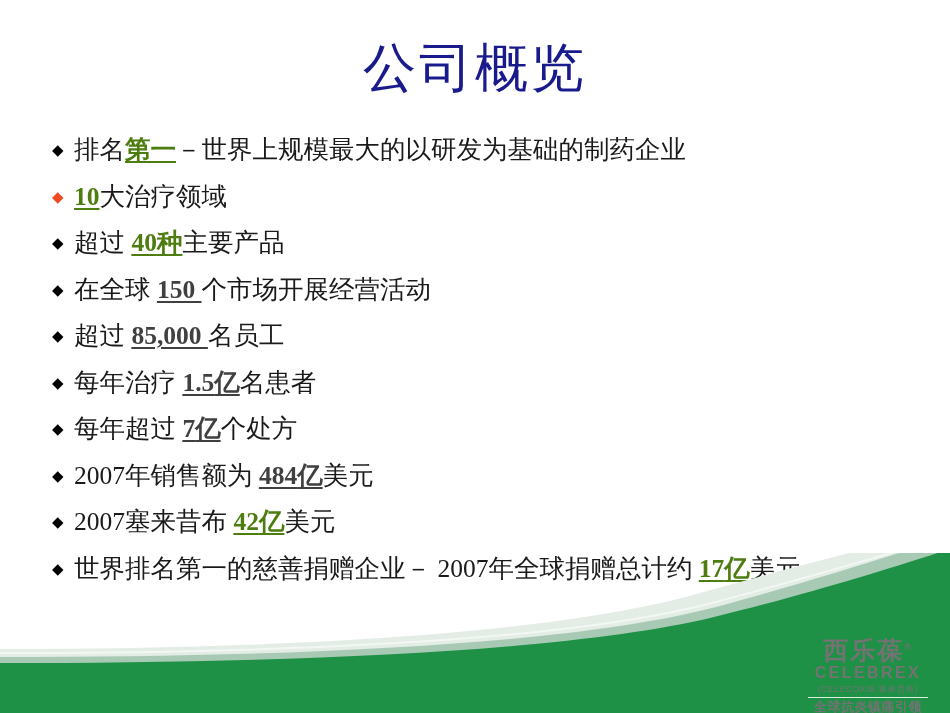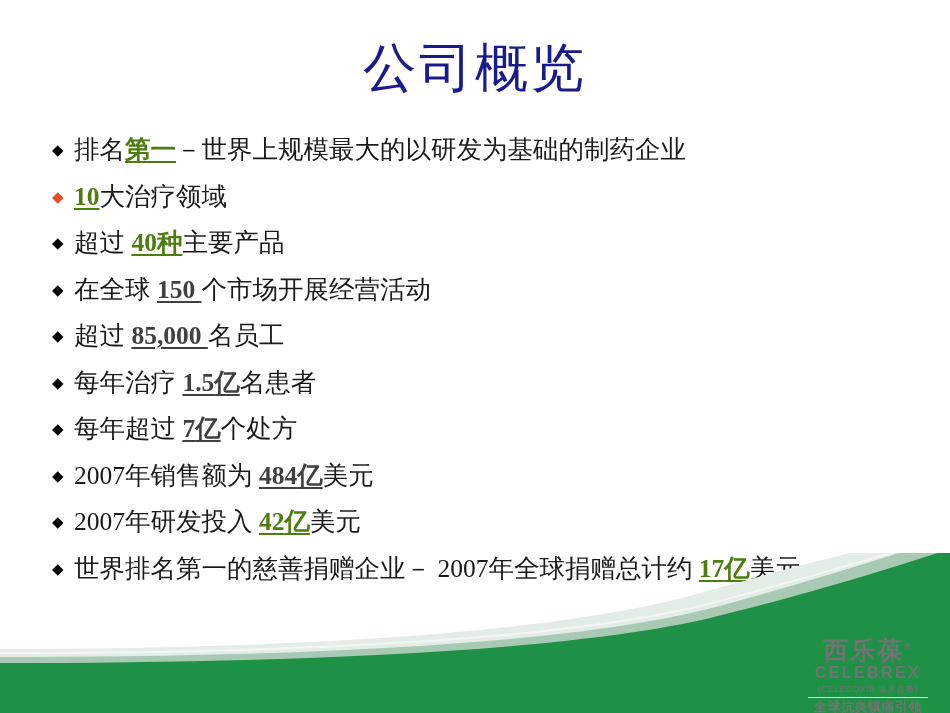--- a/index.html
+++ b/index.html
@@ -173,21 +173,21 @@
       <div class="bullet-row">
         <div class="bullet-marker">◆</div>
         <div class="bullet-text"><span>每年超过 </span><span class="hi-dark num">7</span><span class="hi-dark">亿</span><span>个处方</span></div>
       </div>
       <div class="bullet-row">
         <div class="bullet-marker">◆</div>
         <div class="bullet-text"><span class="num">2007</span><span>年销售额为 </span><span class="hi-dark num">484</span><span class="hi-dark">亿</span><span>美元</span></div>
       </div>
       <div class="bullet-row">
         <div class="bullet-marker">◆</div>
-        <div class="bullet-text"><span class="num">2007</span><span>年研发投入 </span><span class="hi num">42</span><span class="hi">亿</span><span>美元</span></div>
+        <div class="bullet-text"><span class="num">2007</span><span>塞来昔布 </span><span class="hi num">42</span><span class="hi">亿</span><span>美元</span></div>
       </div>
       <div class="bullet-row">
         <div class="bullet-marker">◆</div>
         <div class="bullet-text"><span>世界排名第一的慈善捐赠企业－ </span><span class="num">2007</span><span>年全球捐赠总计约 </span><span class="hi num">17</span><span class="hi">亿</span><span>美元</span></div>
       </div>
     </div>
 
   <svg id="footer-deco" viewBox="0 0 950 160" preserveAspectRatio="none">
 
     <path fill="#E3EDE6" d="M0,96 C300,96 560,80 700,40 C800,12 880,-8 950,-26 L950,160 L0,160 Z"></path>

